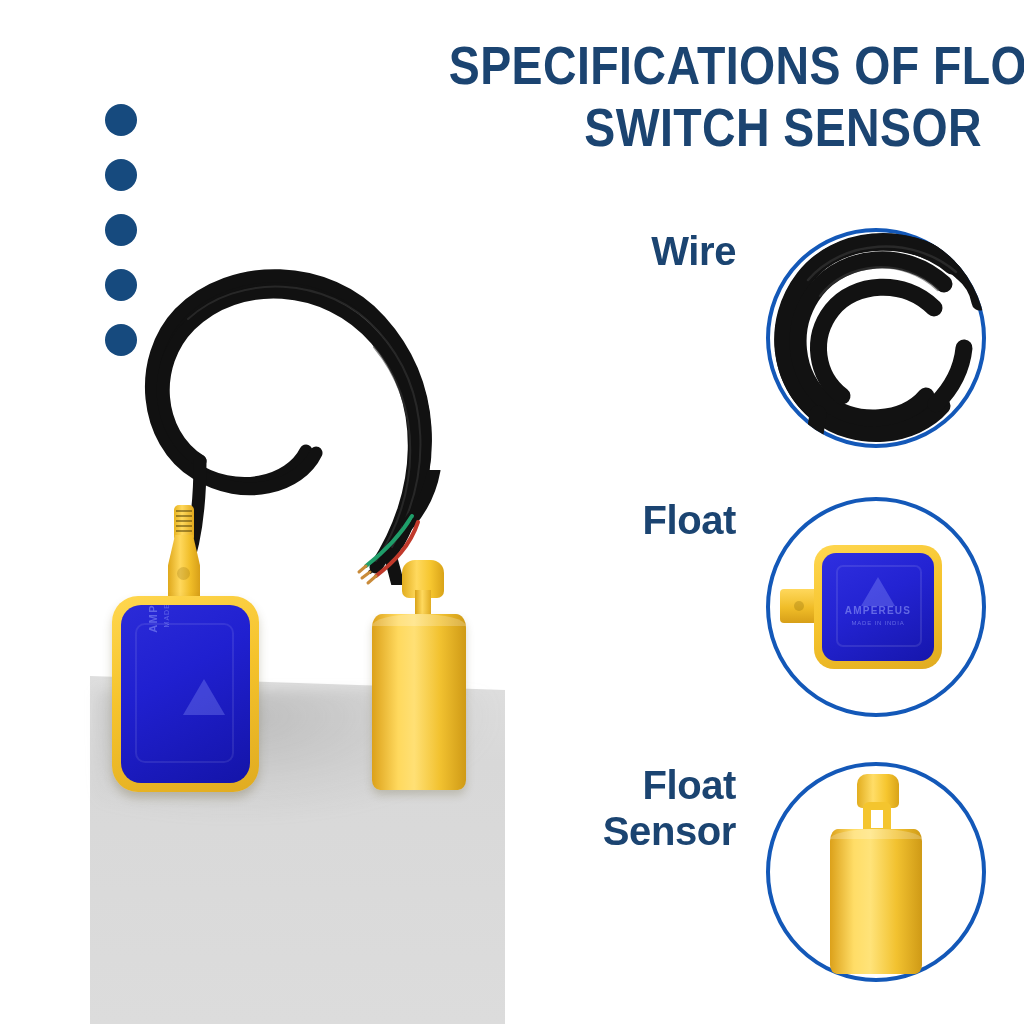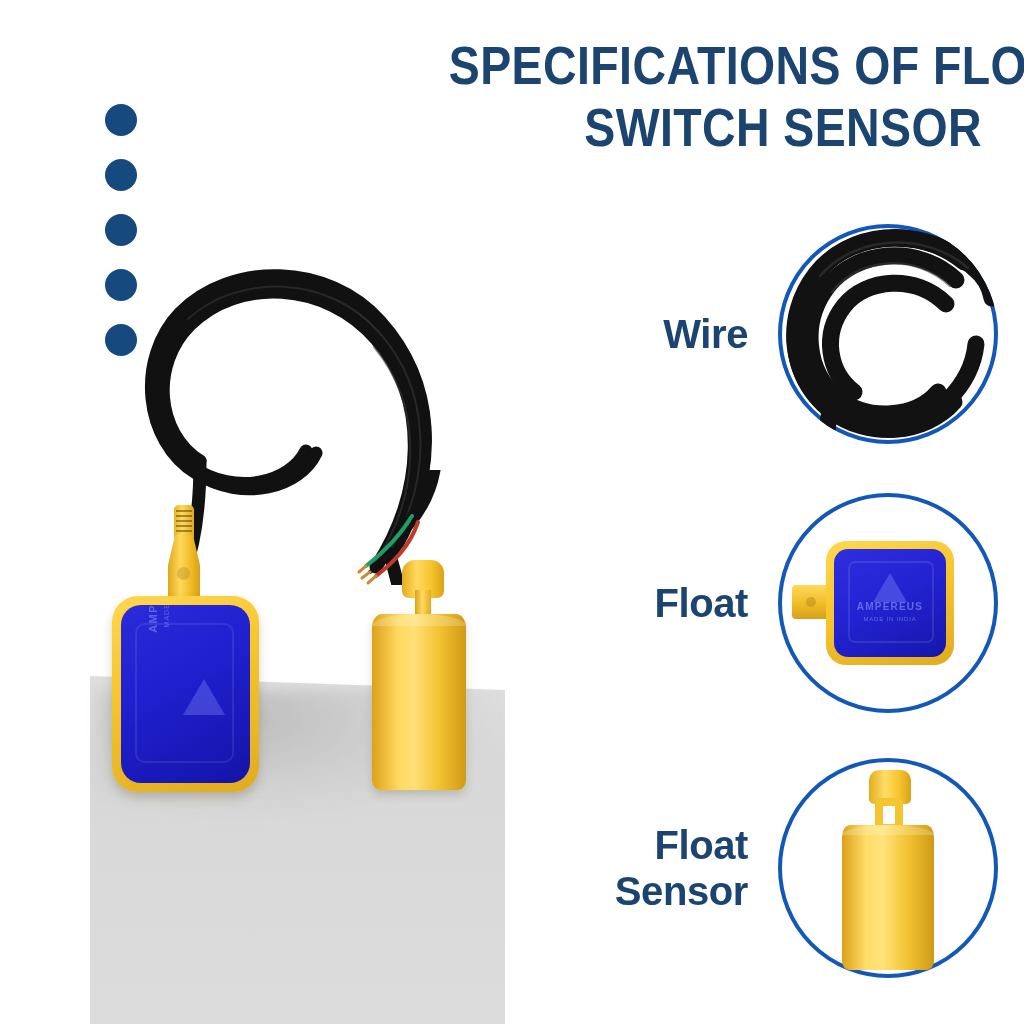--- a/index.html
+++ b/index.html
@@ -257,25 +257,25 @@
     position: absolute;
     left: 350px;
     top: 470px;
     width: 120px;
     height: 130px;
   }
 
   
   .callout {
     position: absolute;
-    right: 26px;
+    right: 38px;
     width: 470px;
     height: 212px;
     display: flex;
-    align-items: center;
+    align-items: flex-start;
     justify-content: flex-end;
   }
   #callout-wire   { top: 228px; }
   #callout-float  { top: 497px; }
   #callout-sensor { top: 762px; }
 
   .callout-label {
     color: #1b4471;
     font-size: 40px;
     font-weight: bold;

